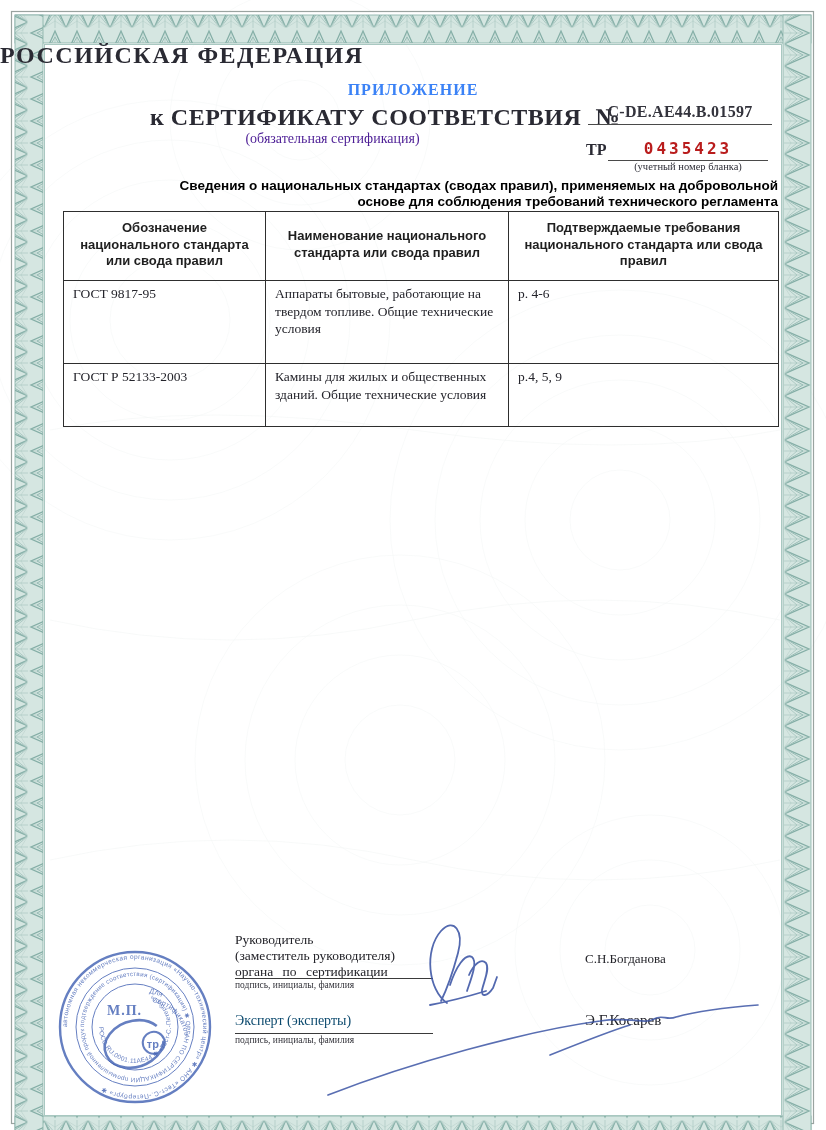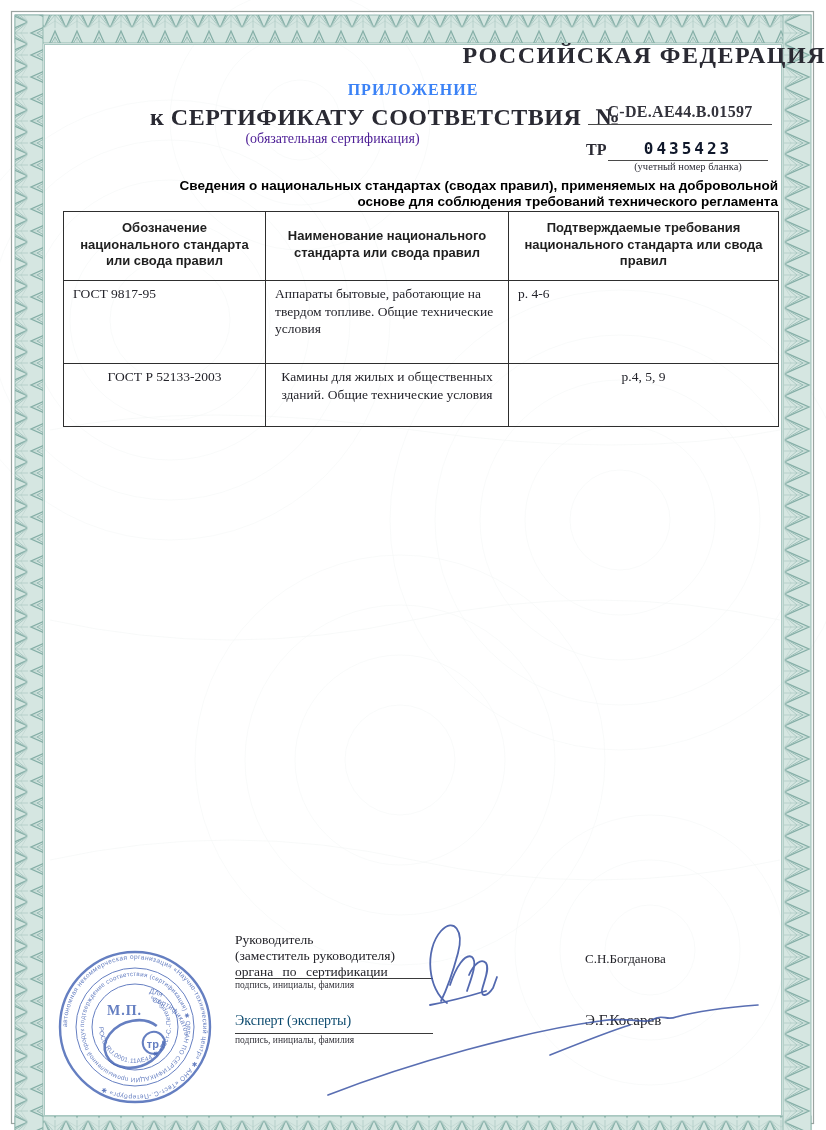--- a/index.html
+++ b/index.html
@@ -6,41 +6,41 @@
   .page{
     position:relative;width:826px;height:1130px;margin:0 auto;
     background:#ffffff;overflow:hidden;
     font-family:"Liberation Serif", serif;color:#26262e;
   }
   .abs{position:absolute;}
   svg{display:block;}
 
   
   .country-title{
-    top:42px;left:0;width:826px;text-align:right;
+    top:42px;left:0;width:826px;text-align:left;
     font-size:24px;font-weight:bold;letter-spacing:1.5px;color:#2a2a33;
   }
   .appendix-title{
     top:81px;left:0;width:826px;text-align:center;
     font-size:16px;font-weight:bold;letter-spacing:1px;color:#3b82f6;
   }
   .cert-line{top:104px;left:150px;font-size:24px;font-weight:bold;letter-spacing:.5px;color:#2a2a33;white-space:nowrap;}
   .cert-no-sign{margin-left:14px;}
   .cert-number-field{
     top:103px;left:588px;width:184px;text-align:center;
     font-size:16px;font-weight:600;border-bottom:1.5px solid #4a4a4a;
     padding-bottom:3px;color:#33333c;letter-spacing:.3px;
   }
   .cert-kind{top:131px;left:160px;width:345px;text-align:center;font-size:14px;color:#4c1d95;}
   .tr-label{top:141px;left:586px;font-size:16px;font-weight:bold;color:#2a2a33;}
   .blank-number-field{
     top:139px;left:608px;width:160px;text-align:center;
     border-bottom:1.5px solid #4a4a4a;padding-bottom:2px;
     font-family:"DejaVu Sans Mono", monospace;font-size:16px;font-weight:bold;
-    letter-spacing:3px;color:#0f172a;
+    letter-spacing:3px;color:#b91c1c;
   }
   .blank-caption{top:161px;left:608px;width:160px;text-align:center;font-size:10.5px;color:#2f2f38;white-space:nowrap;}
 
   .intro{
     top:178px;left:63px;width:715px;text-align:right;
     font-family:"Liberation Sans", sans-serif;font-weight:bold;
     font-size:13.5px;line-height:1.18;color:#000000;
   }
   .intro span{display:block;}
 
@@ -53,21 +53,21 @@
     border:1.6px solid #2e2e2e;vertical-align:top;padding:4px 9px 6px 9px;
   }
   table.standards th{
     font-family:"Liberation Sans", sans-serif;font-size:13px;font-weight:bold;
     text-align:center;line-height:1.3;height:58px;vertical-align:middle;color:#1f1f1f;
   }
   table.standards td{
     font-size:13.5px;line-height:1.3;color:#24242b;
   }
   .col1{width:202px;} .col2{width:243px;} .col3{width:270px;}
-  tr.r1 td{height:72px;} tr.r2 td{height:52px;text-align:center;}
+  tr.r1 td{height:72px;} tr.r2 td{height:52px;}
 
   
   .role-block{top:932px;left:235px;width:198px;font-size:13.5px;line-height:1.18;color:#232329;}
   .role-block .l3{word-spacing:6px;}
   .sign-rule-1{top:978px;left:235px;width:198px;border-top:1.2px solid #3a3a3a;}
   .sign-caption-1{top:980px;left:235px;font-size:9.5px;color:#33333a;}
   .head-name{top:951px;left:585px;font-size:13px;color:#232329;}
   .expert-role{top:1013px;left:235px;font-size:14px;color:#0c4a6e;}
   .sign-rule-2{top:1033px;left:235px;width:198px;border-top:1.2px solid #3a3a3a;}
   .sign-caption-2{top:1035px;left:235px;font-size:9.5px;color:#33333a;}

